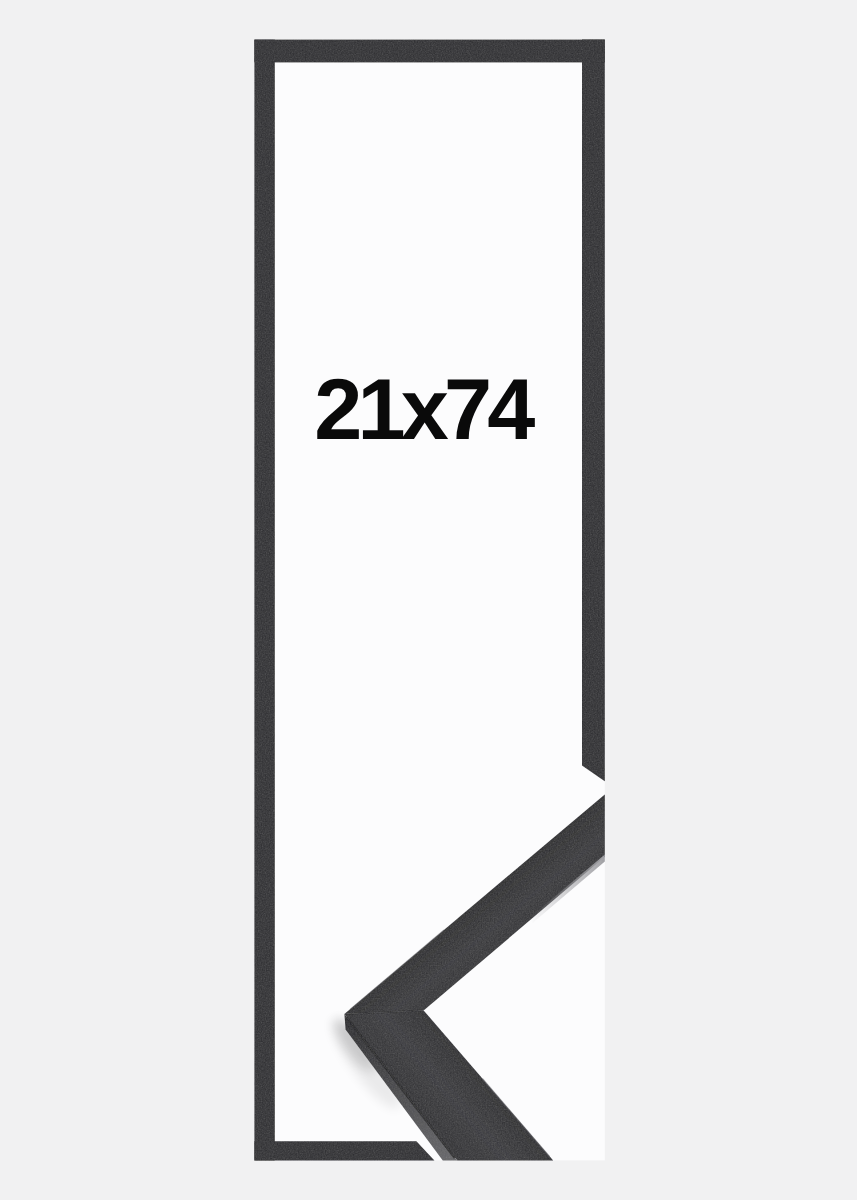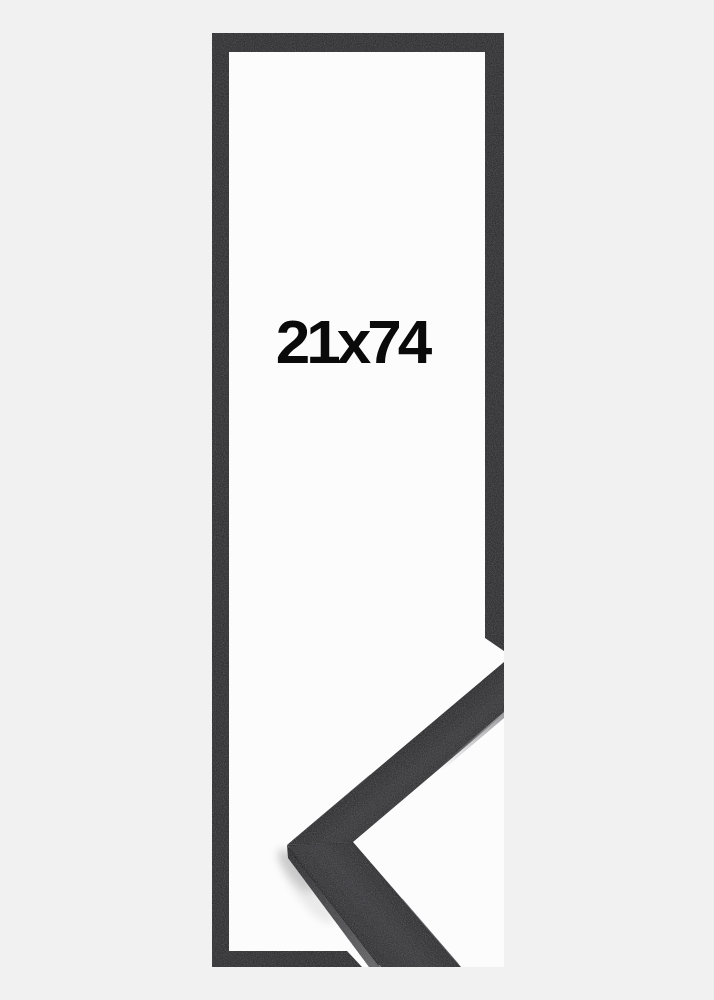--- a/index.html
+++ b/index.html
@@ -25,21 +25,21 @@
   .size-label {
     position: absolute;
     left: 212px;
     top: 294px;
     width: 292px;
     height: 96px;
     display: flex;
     align-items: center;
     justify-content: center;
     transform: translateX(-6px);
-    font-size: 62px;
+    font-size: 72px;
     line-height: 1;
     font-weight: 700;
     letter-spacing: -4px;
     color: #0a0a0a;
     white-space: nowrap;
     user-select: none;
   }
 </style>
 </head>
 <body>

